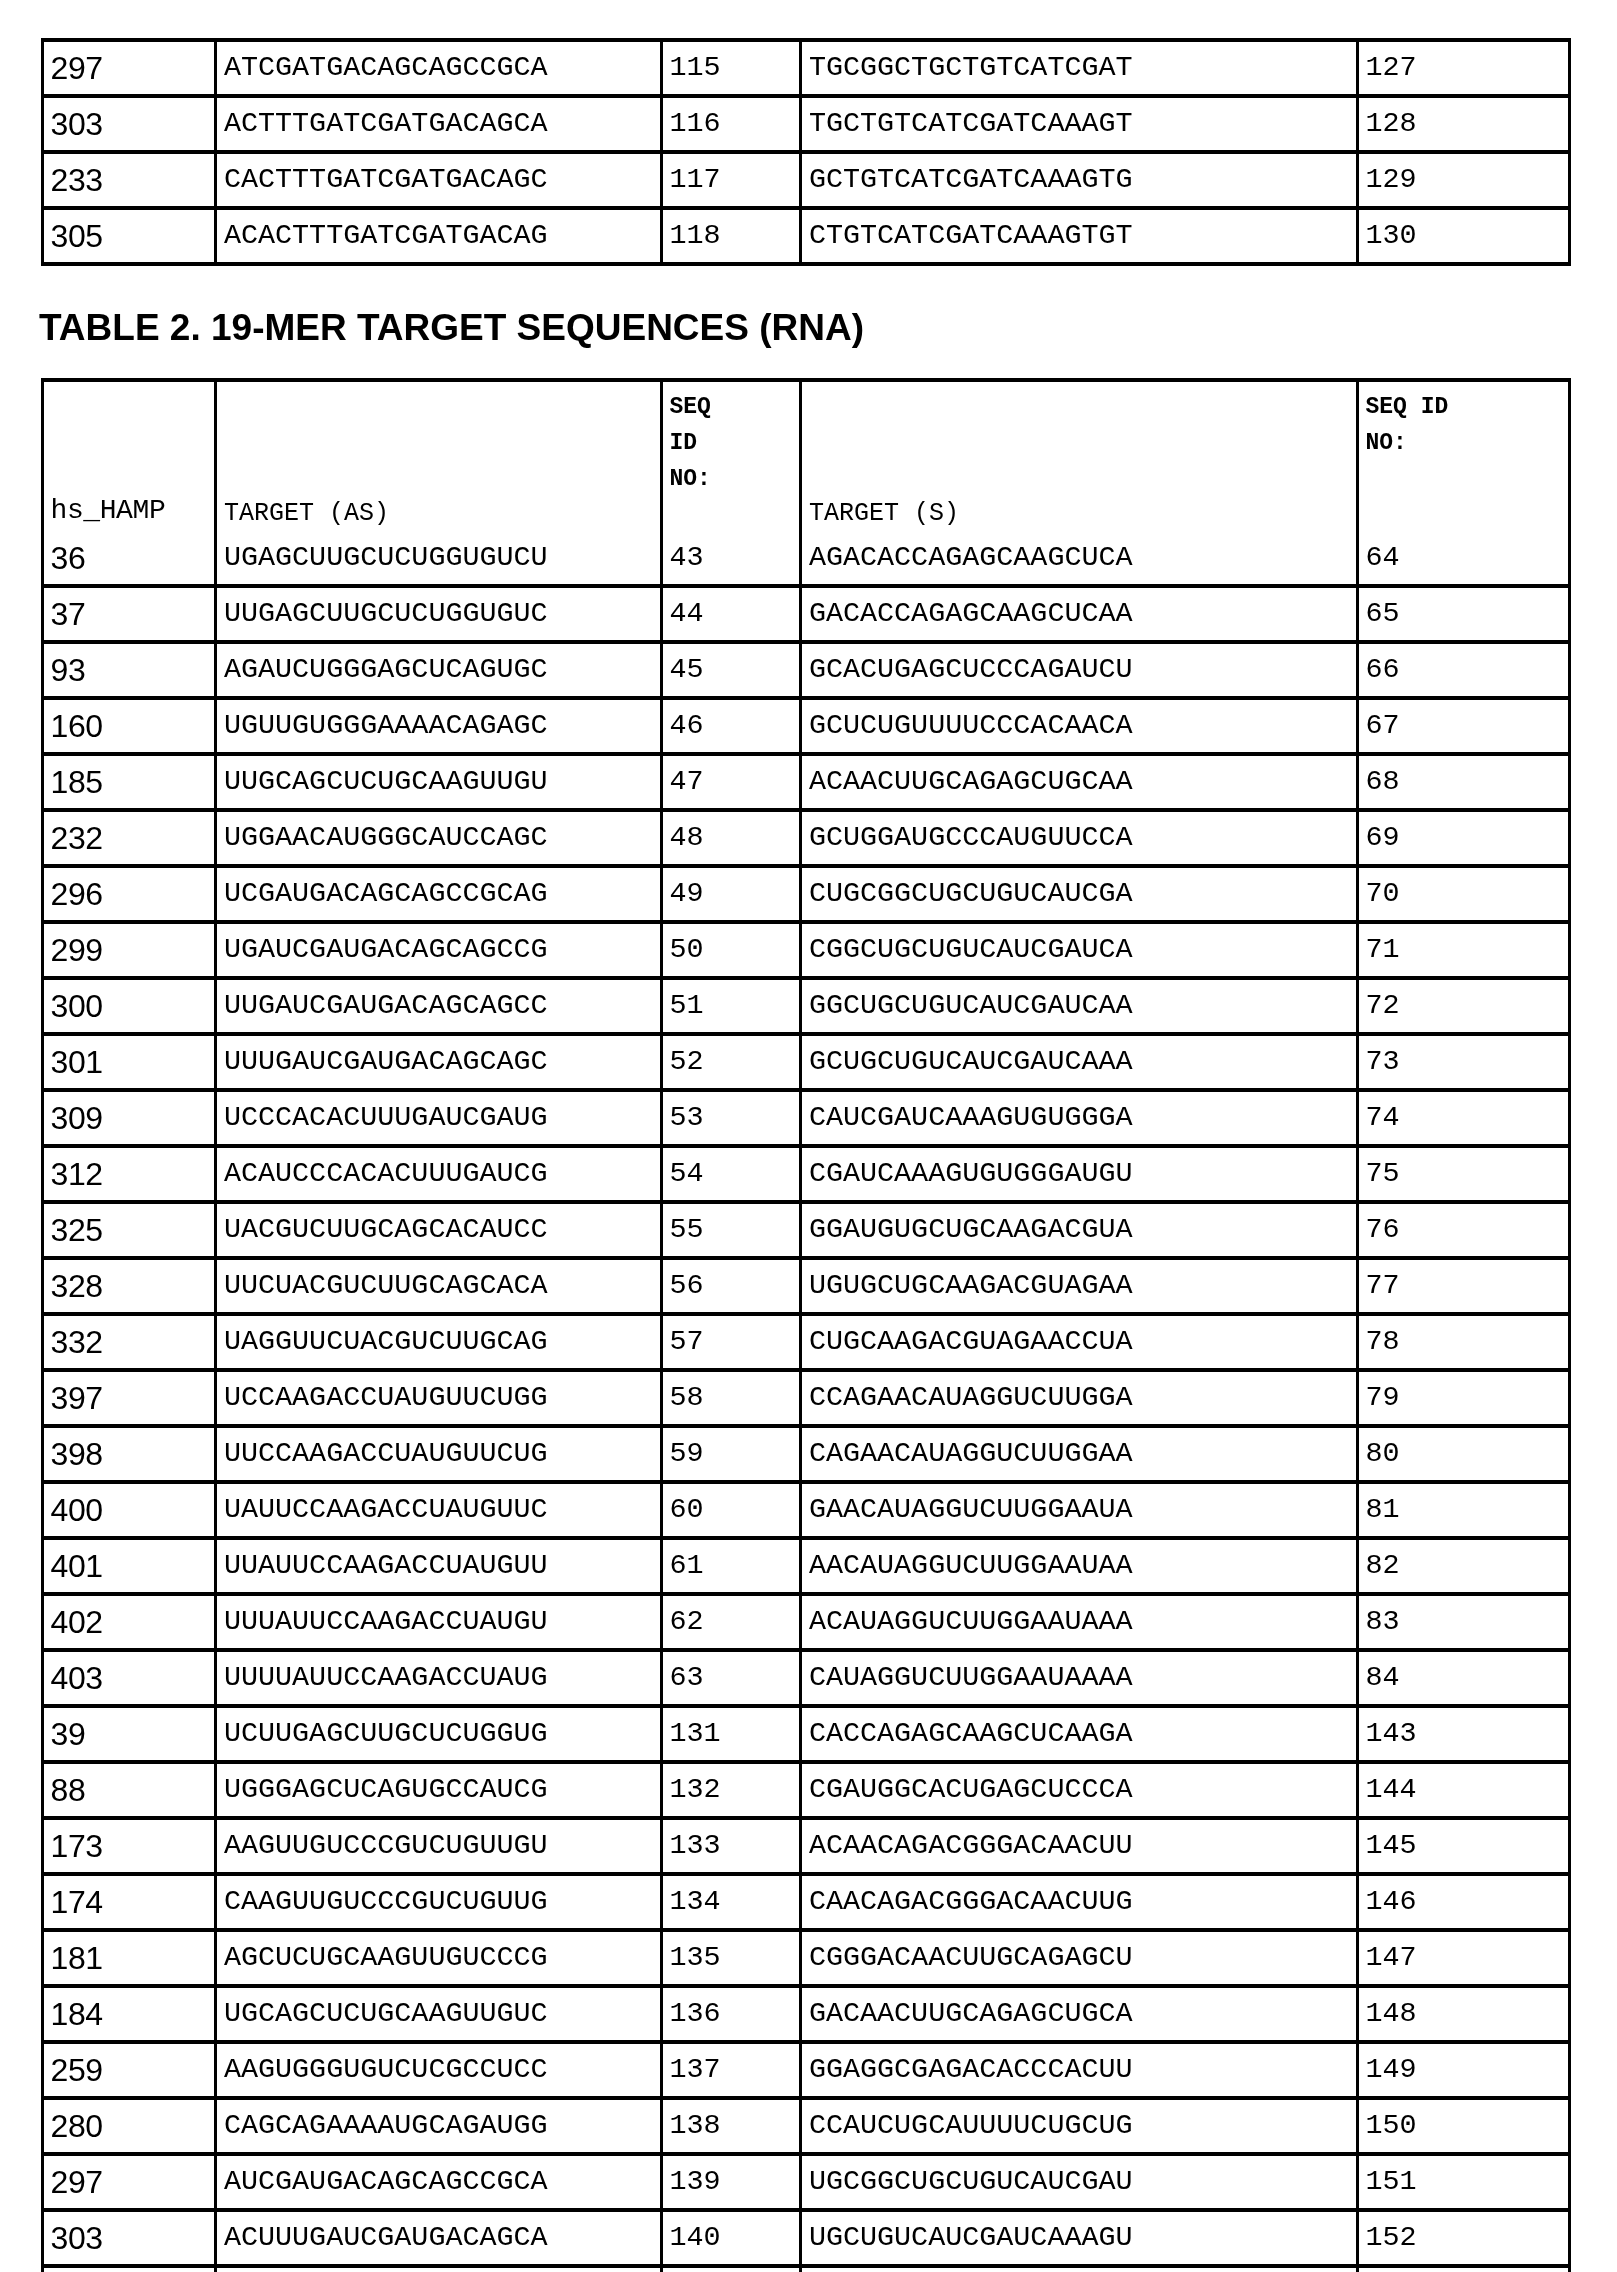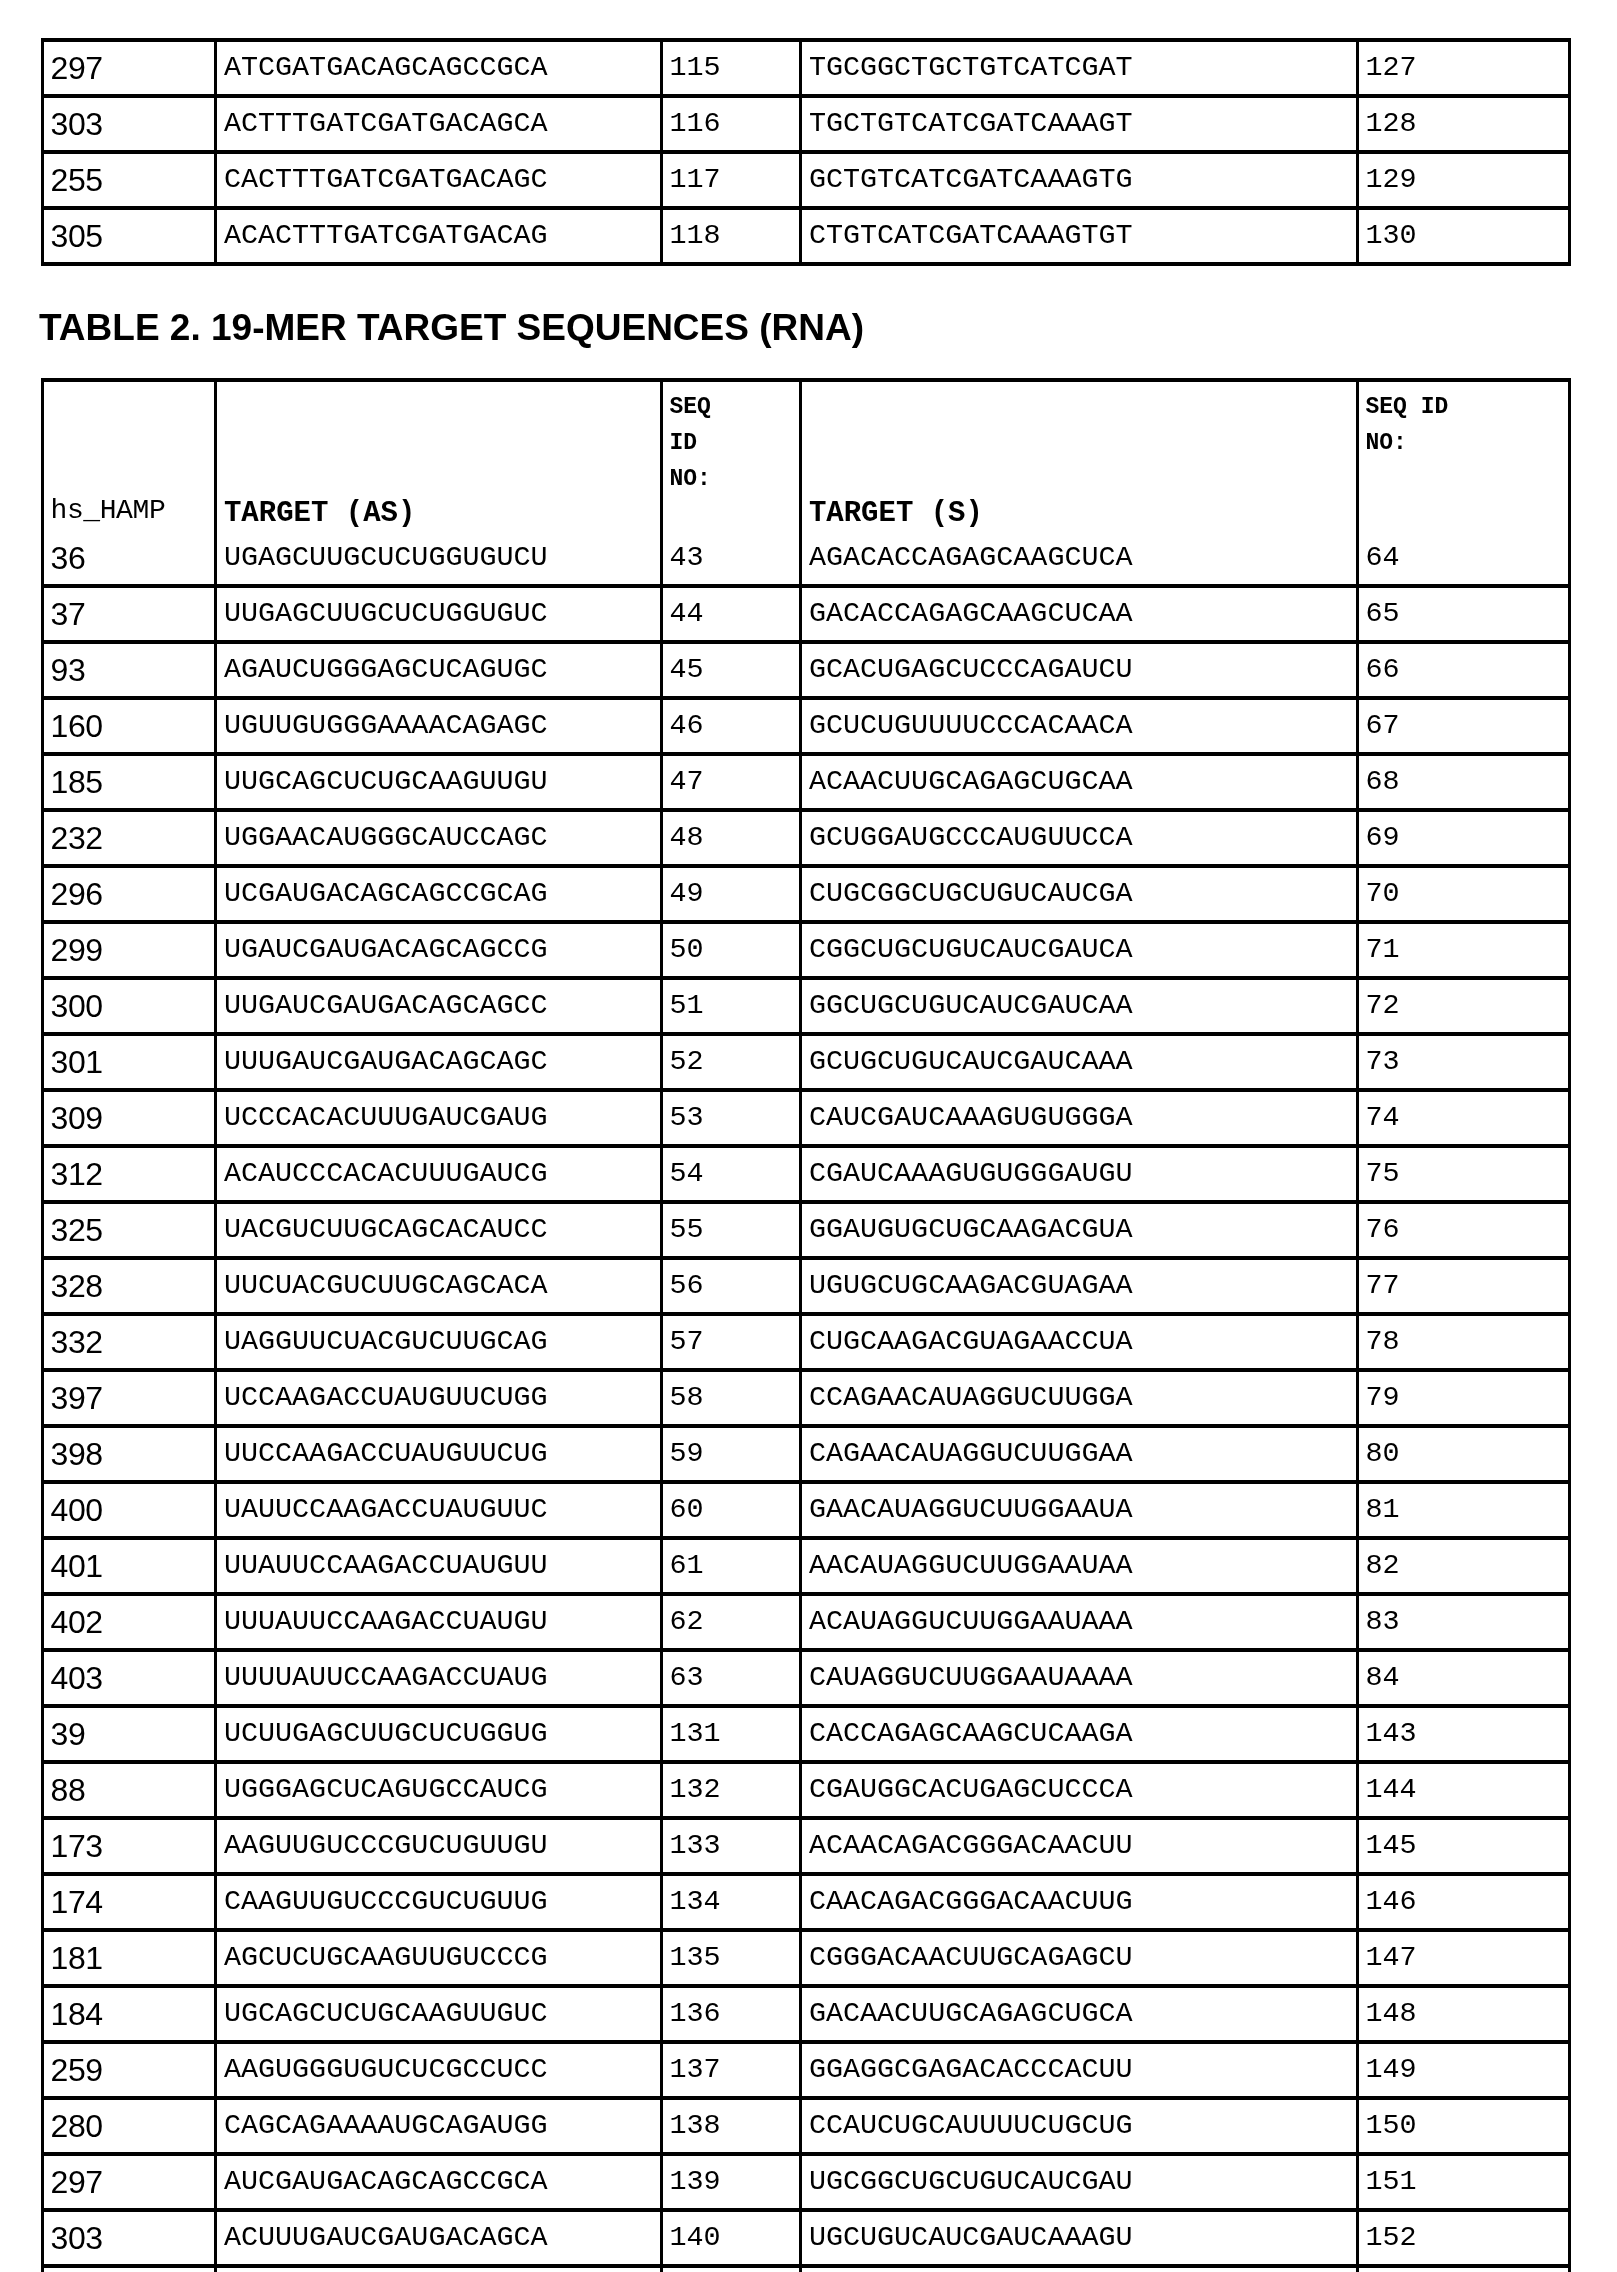--- a/index.html
+++ b/index.html
@@ -85,22 +85,22 @@
     padding-bottom: 4.9px;
   }
   .hdr-sans {
     font-family: Liberation Mono, monospace;
     font-size: 28px;
     line-height: 36px;
     letter-spacing: -0.4px;
   }
   .hdr-mono {
     font-family: "Liberation Mono", "DejaVu Sans Mono", monospace;
-    font-size: 29px;
-    font-weight: bold;
+    font-size: 25px;
+    font-weight: normal;
     line-height: 36px;
     white-space: pre;
   }
   .hdr-mono-top {
     font-family: "Liberation Mono", "DejaVu Sans Mono", monospace;
     font-size: 23px;
     font-weight: bold;
     line-height: 36px;
     white-space: pre;
   }
@@ -165,21 +165,21 @@
             <td class="num-cell">127</td>
           </tr>
           <tr class="data-row">
             <td class="pos-cell">303</td>
             <td class="mono-cell">ACTTTGATCGATGACAGCA</td>
             <td class="num-cell">116</td>
             <td class="mono-cell">TGCTGTCATCGATCAAAGT</td>
             <td class="num-cell">128</td>
           </tr>
           <tr class="data-row">
-            <td class="pos-cell">255</td>
+            <td class="pos-cell">233</td>
             <td class="mono-cell">CACTTTGATCGATGACAGC</td>
             <td class="num-cell">117</td>
             <td class="mono-cell">GCTGTCATCGATCAAAGTG</td>
             <td class="num-cell">129</td>
           </tr>
           <tr class="data-row">
             <td class="pos-cell">305</td>
             <td class="mono-cell">ACACTTTGATCGATGACAG</td>
             <td class="num-cell">118</td>
             <td class="mono-cell">CTGTCATCGATCAAAGTGT</td>

